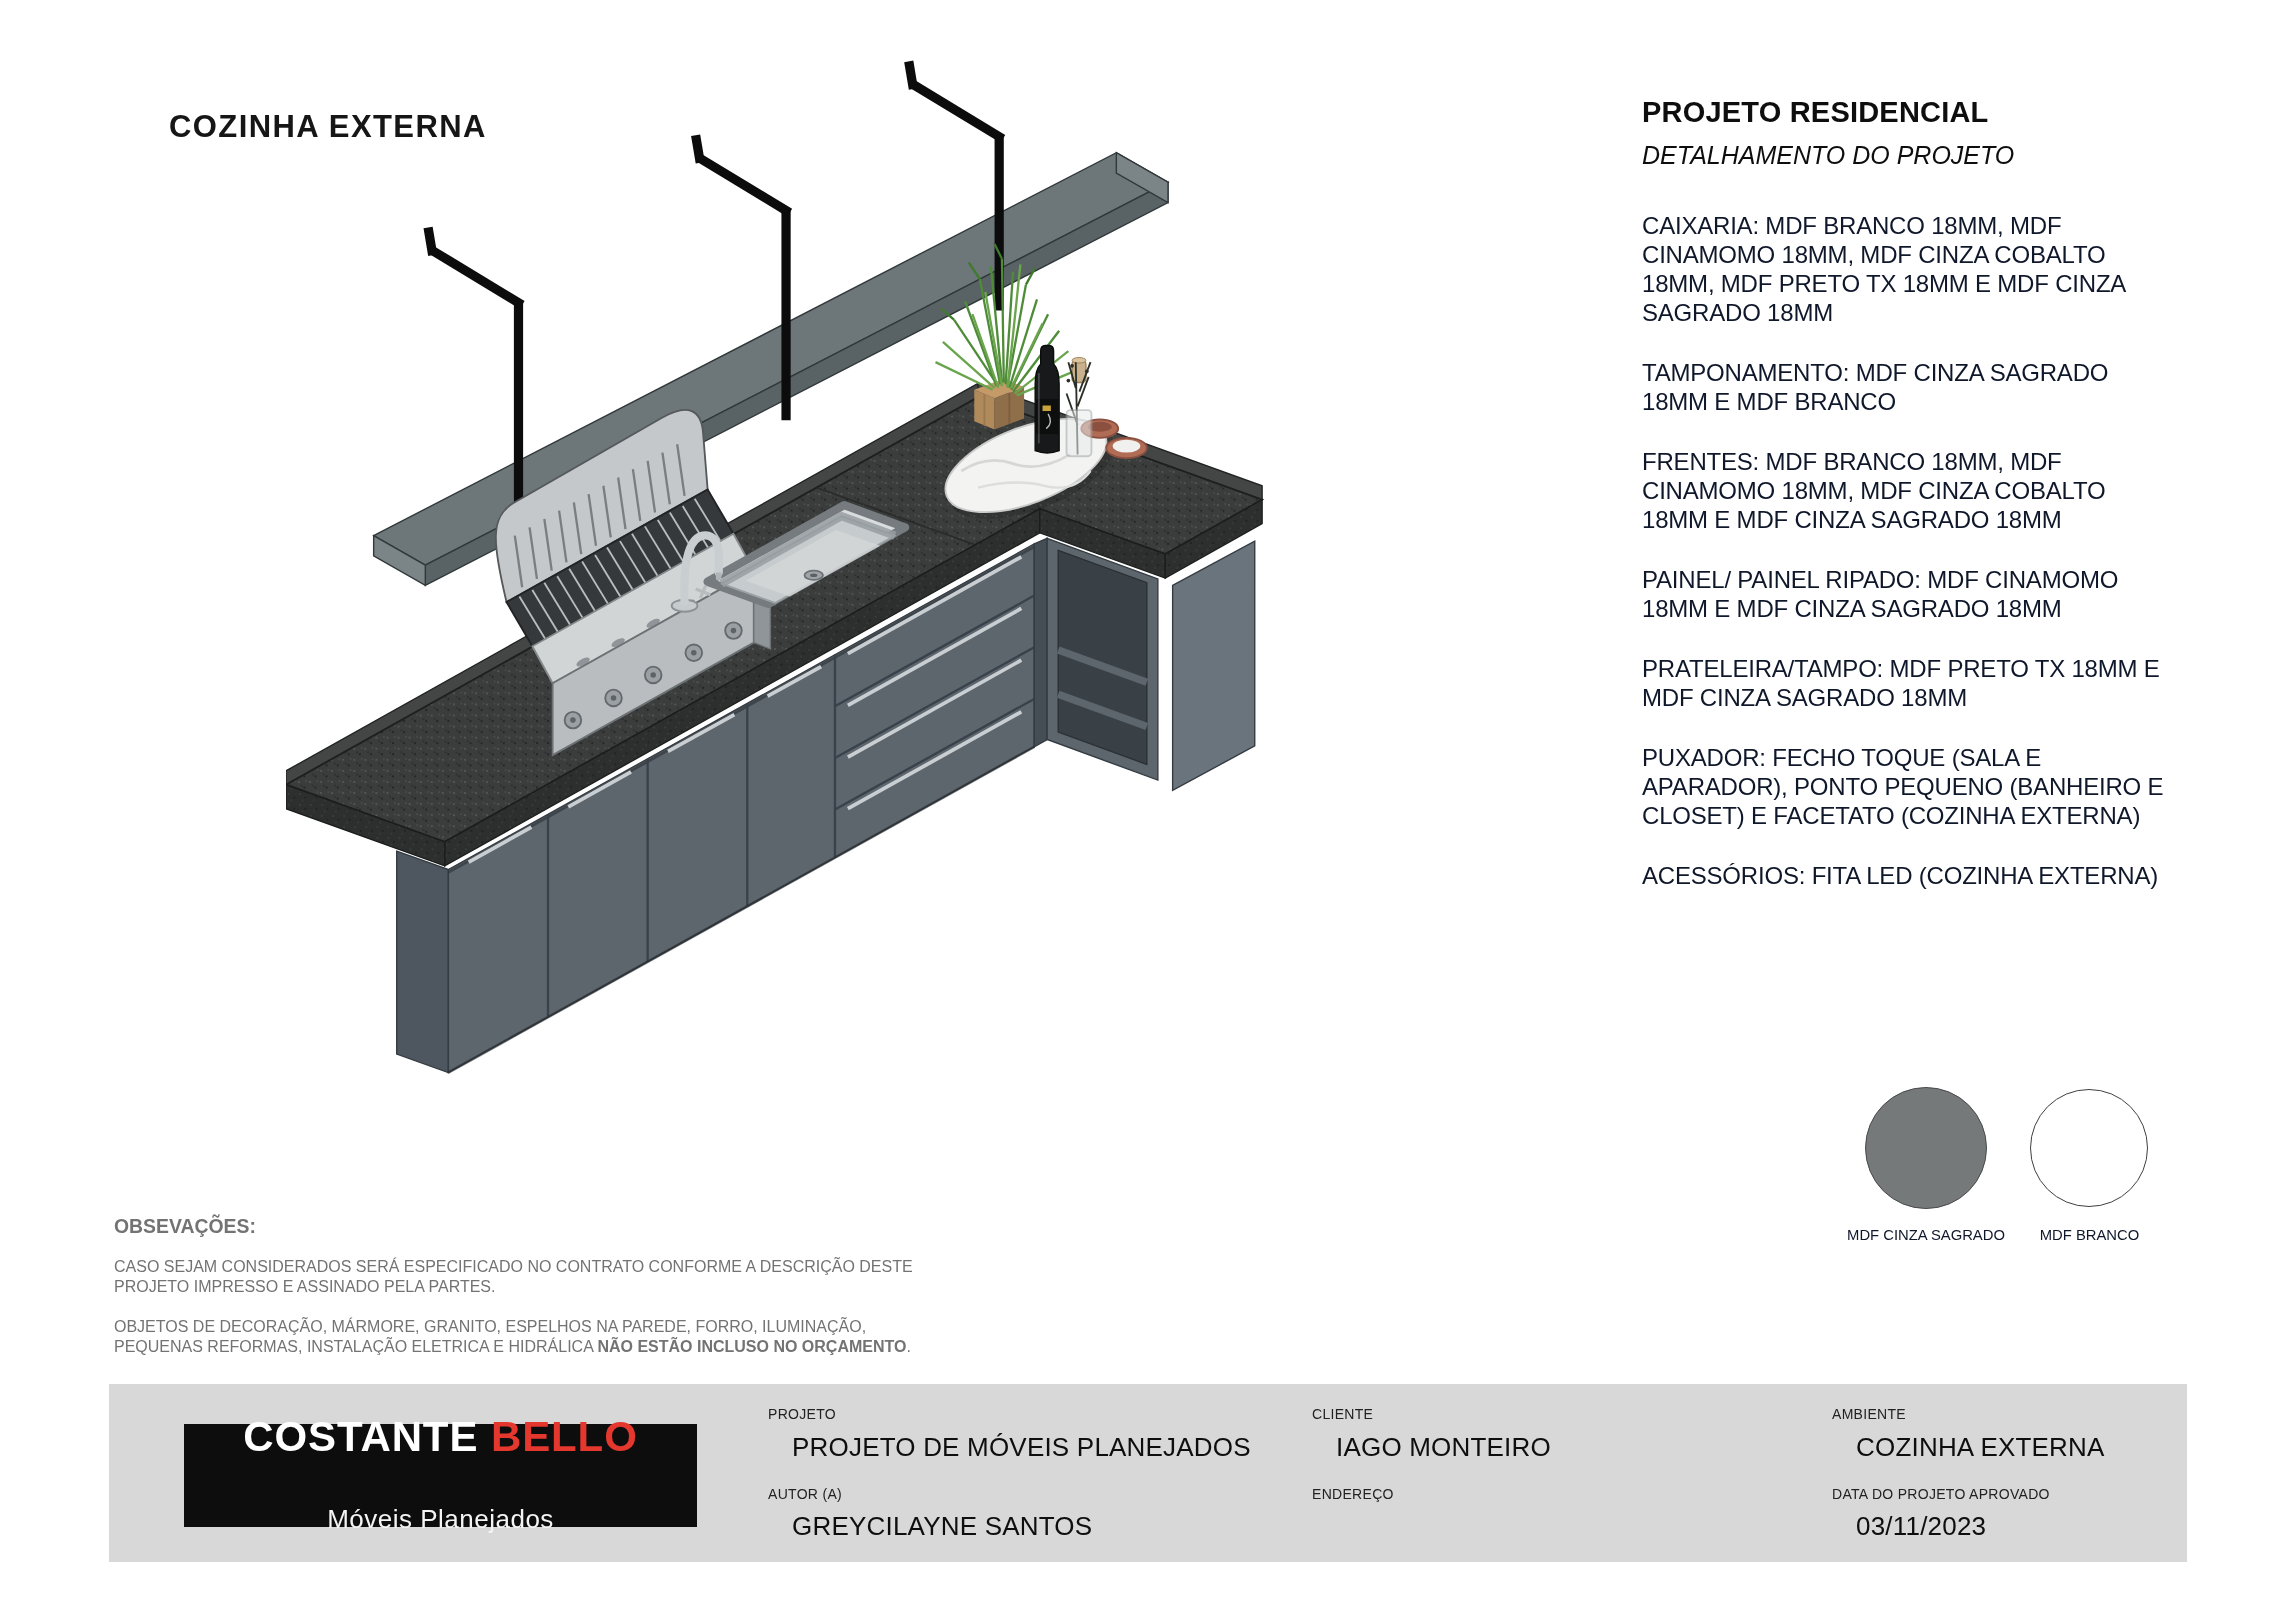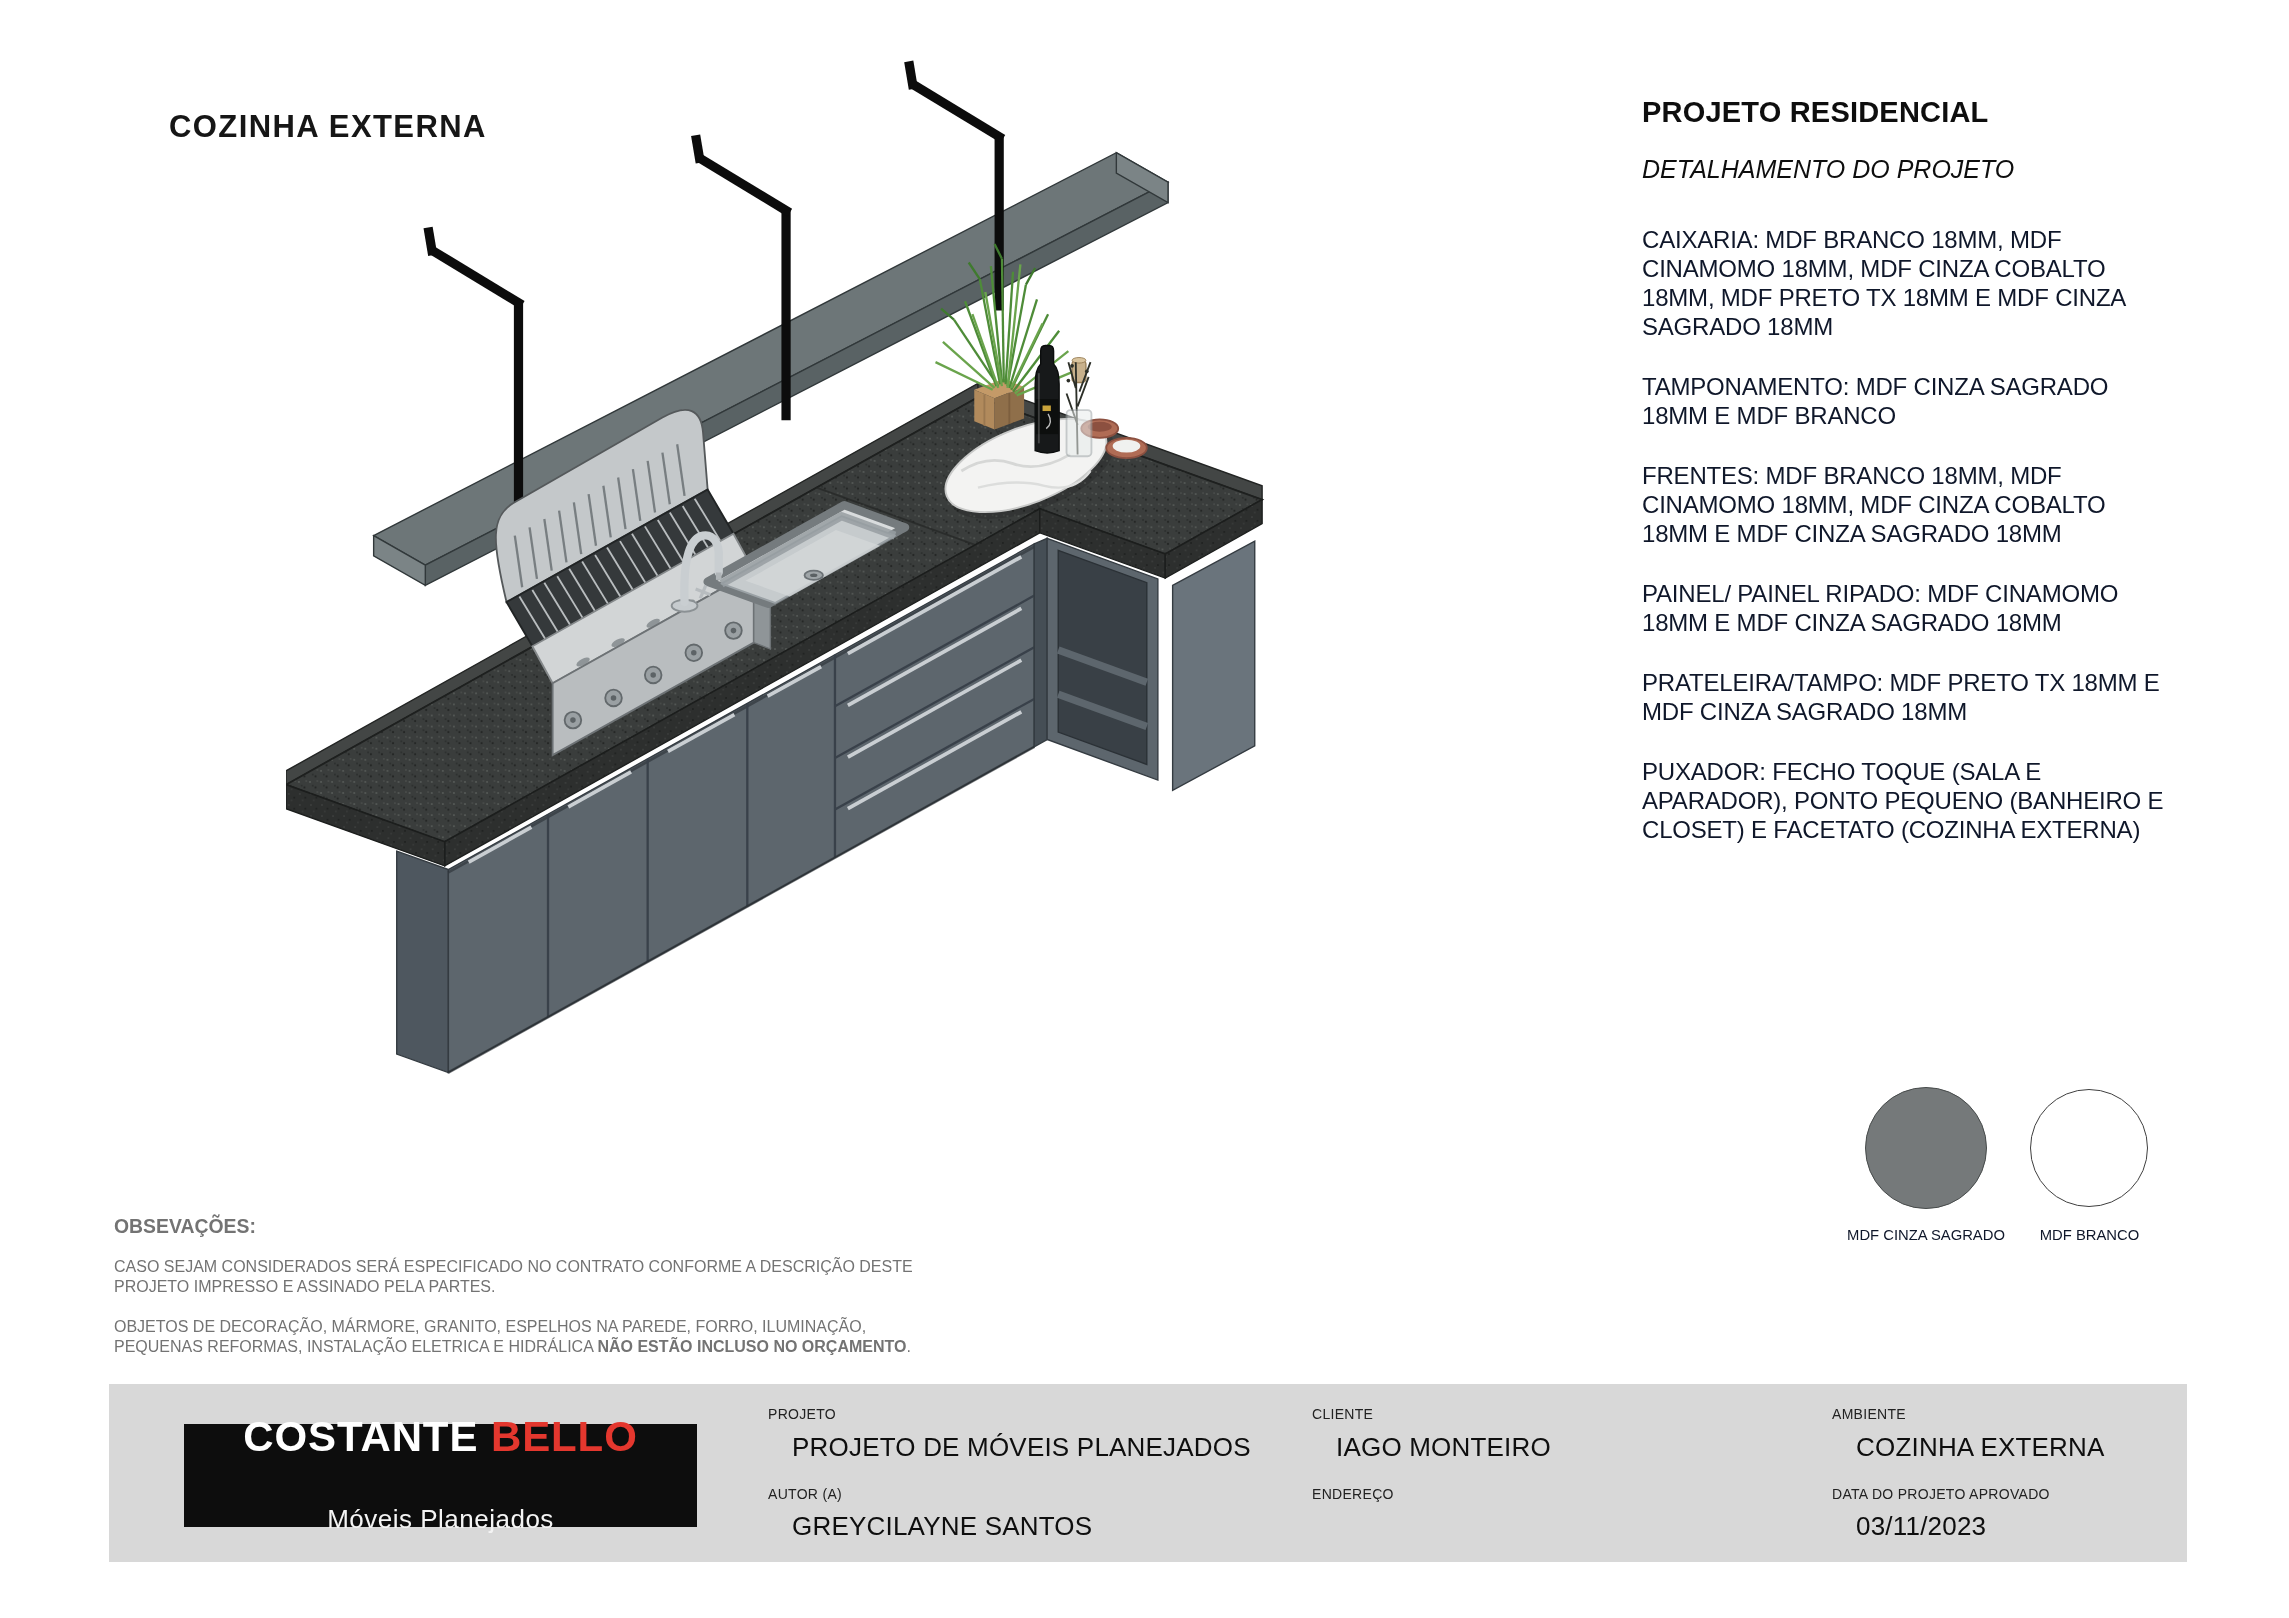--- a/index.html
+++ b/index.html
@@ -5,21 +5,21 @@
   html,body{margin:0;padding:0;background:#ffffff;}
   body{width:2290px;height:1619px;position:relative;overflow:hidden;
        font-family:"Liberation Sans",sans-serif;color:#111;}
   .abs{position:absolute;}
   
   #drawing-title{left:169px;top:109px;font-size:31px;font-weight:bold;letter-spacing:1.4px;color:#161616;}
   
   #scene{left:286px;top:37px;}
   
   #spec{left:1642px;top:96px;width:572px;}
-  #spec h1{margin:0 0 26px 0;font-size:29px;font-weight:bold;letter-spacing:0.2px;color:#0e0e0e;}
+  #spec h1{margin:0 0 12px 0;font-size:29px;font-weight:bold;letter-spacing:0.2px;color:#0e0e0e;}
   #spec .sub{font-style:italic;font-size:25px;margin:0 0 41px 0;color:#0e0e0e;}
   #spec .para{font-size:24px;line-height:29px;margin:0 0 31px 0;white-space:pre-line;letter-spacing:-0.2px;color:#0f172a;}
   
   .swatch-circle{border-radius:50%;box-sizing:border-box;}
   #swatch1{left:1865px;top:1087px;width:122px;height:122px;background:#75797a;border:1.8px solid #474b4b;}
   #swatch2{left:2030px;top:1089px;width:118px;height:118px;background:#ffffff;border:1.8px solid #3f3f3f;}
   .swatch-label{font-size:14.8px;color:#0f172a;text-align:center;}
   #swatch1-label{left:1806px;top:1227px;width:240px;}
   #swatch2-label{left:1997px;top:1227px;width:185px;}
   
@@ -304,20 +304,21 @@
   <div class="para">FRENTES: MDF BRANCO 18MM, MDF
 CINAMOMO 18MM, MDF CINZA COBALTO
 18MM E MDF CINZA SAGRADO 18MM</div>
   <div class="para">PAINEL/ PAINEL RIPADO: MDF CINAMOMO
 18MM E MDF CINZA SAGRADO 18MM</div>
   <div class="para">PRATELEIRA/TAMPO: MDF PRETO TX 18MM E
 MDF CINZA SAGRADO 18MM</div>
   <div class="para">PUXADOR: FECHO TOQUE (SALA E
 APARADOR), PONTO PEQUENO (BANHEIRO E
 CLOSET) E FACETATO (COZINHA EXTERNA)</div>
+  <div class="para">ACESSÓRIOS: FITA LED (COZINHA EXTERNA)</div>
 </div>
 
 <div class="abs swatch-circle" id="swatch1"></div>
 <div class="abs swatch-circle" id="swatch2"></div>
 <div class="abs swatch-label" id="swatch1-label">MDF CINZA SAGRADO</div>
 <div class="abs swatch-label" id="swatch2-label">MDF BRANCO</div>
 
 <div class="abs" id="obs">
   <div class="obs-head">OBSEVAÇÕES:</div>
   <div class="obs-para">CASO SEJAM CONSIDERADOS SERÁ ESPECIFICADO NO CONTRATO CONFORME A DESCRIÇÃO DESTE

